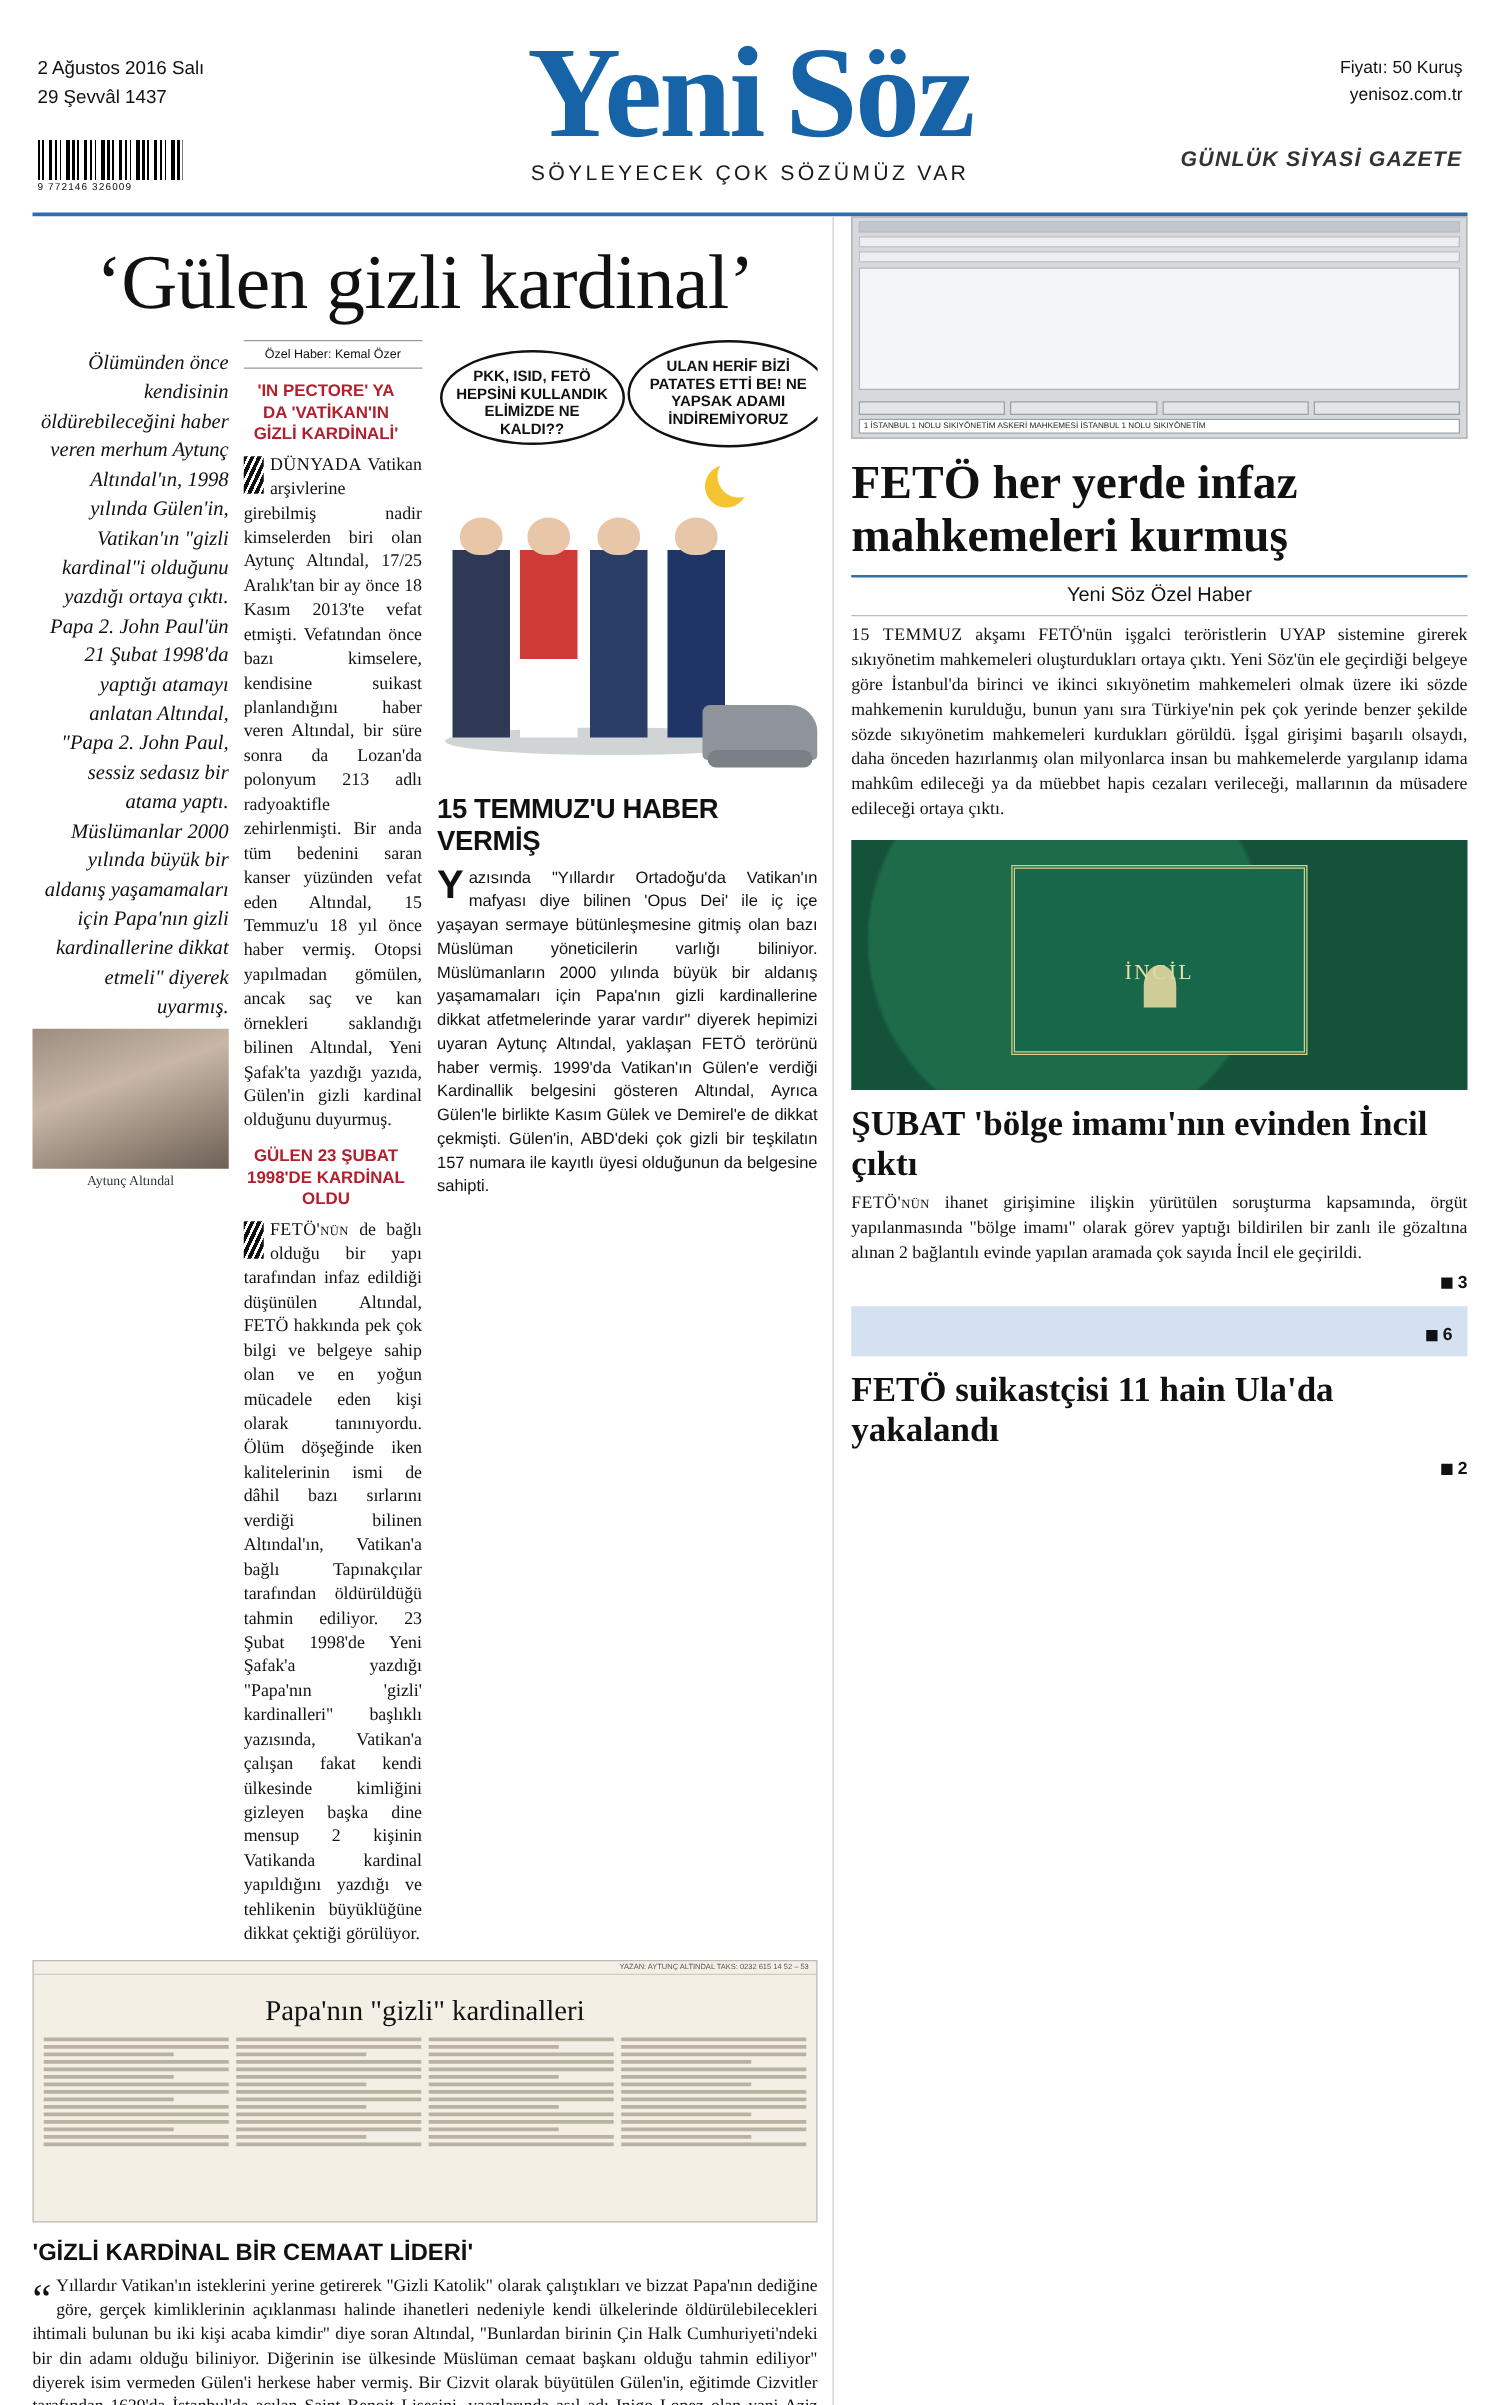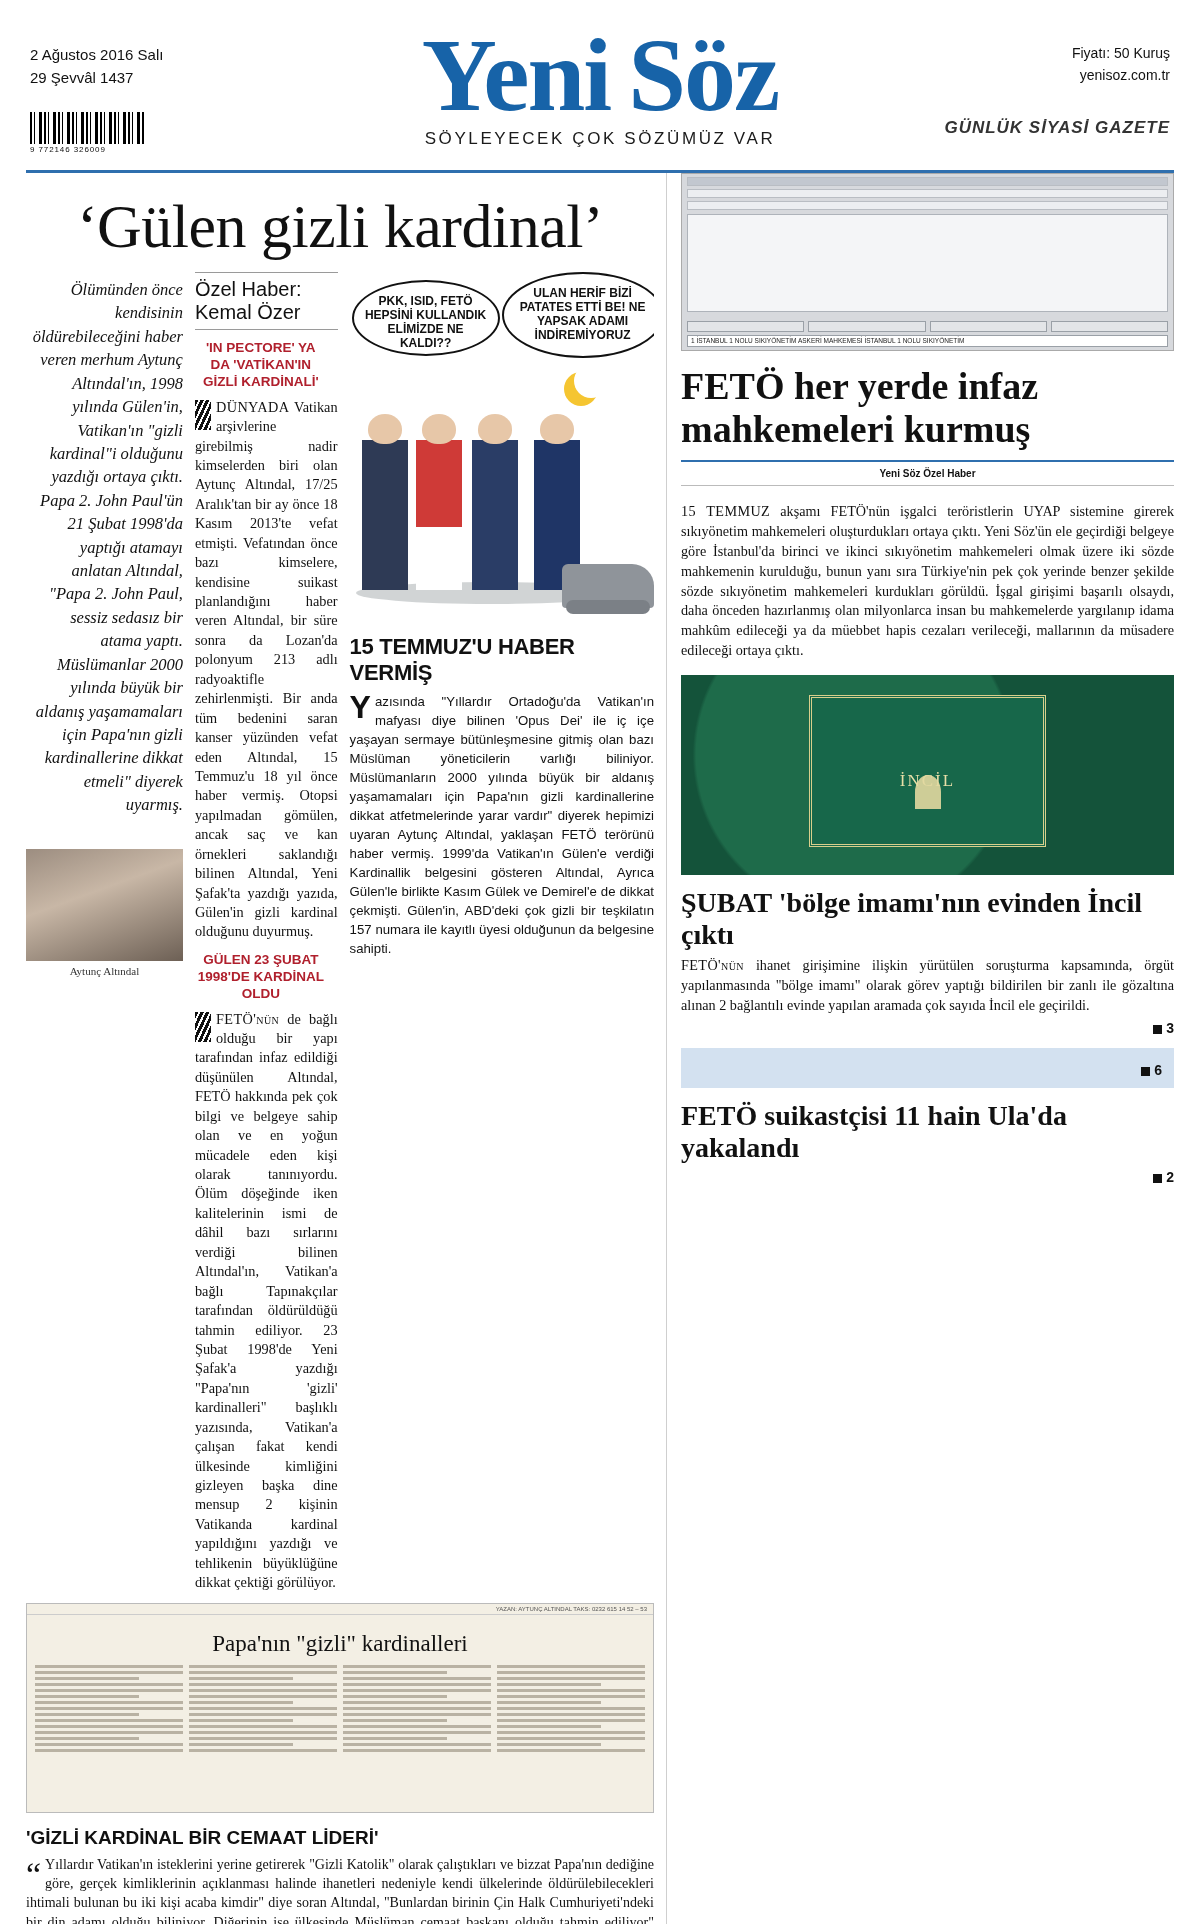--- a/index.html
+++ b/index.html
@@ -36,27 +36,27 @@
   .top-area { display: flex; gap: 0; padding: 0 26px; }
   .col-left-main { width: 640px; padding-right: 12px; }
   .col-right-main { width: 508px; border-left: 1px solid #cfcfcf; padding-left: 14px; }
 
   .main-headline { font-family: "Liberation Serif", serif; font-size: 62px; font-weight: normal;
                    text-align: center; margin: 18px 0 10px 0; letter-spacing: -.5px; }
 
   .story-cols { display: flex; gap: 12px; }
   .deck { width: 165px; font-family: "Liberation Serif", serif; font-style: italic;
           font-size: 16.5px; line-height: 1.42; text-align: right; padding-top: 6px; }
-  .deck-photo { margin-top: 32px; width: 100%; }
+  .deck-photo { margin-top: 6px; width: 100%; }
   .deck-photo .ph { width: 100%; height: 112px;
      background: linear-gradient(160deg,#9c8d80 0%,#c8b7a6 40%,#6d6055 100%); }
   .deck-caption { font-size: 11px; text-align: center; margin-top: 3px; color: #333; font-style: normal; }
 
   .colA { width: 150px; }
-  .byline { font-size: 20px; padding: 5px 0;
+  .byline { font-size: 10px; text-align: center; padding: 5px 0;
             border-top: 1.5px solid #9a9a9a; border-bottom: 1.5px solid #9a9a9a; margin-bottom: 10px; }
   .subhead-red { color: #b0202d; font-weight: bold; font-size: 13.5px; text-align: center;
                  line-height: 1.25; margin: 10px 11px 7px 0; }
   .body-serif { font-family: "Liberation Serif", serif; font-size: 14.3px; line-height: 1.36;
                 text-align: justify; }
   .dropmark { float: left; width: 16px; height: 30px; margin: 2px 5px 0 0;
      background: repeating-linear-gradient(115deg,#111 0 3px,#fff 3px 5px); }
 
   .cartoon { width: 320px; }
   .toon-box { position: relative; height: 350px; background: #fff; overflow: hidden; }
@@ -105,22 +105,22 @@
   .ss-row { height: 9px; margin: 3px 5px; background: #eceef1; border: 1px solid #b9bdc3; }
   .ss-row.hdr { background: #c2c7cf; }
   .ss-panel { position:absolute; left: 5px; right: 5px; top: 40px; bottom: 38px; background: #f4f5f7; border: 1px solid #aeb3ba; }
   .ss-btns { position: absolute; left: 5px; right: 5px; bottom: 18px; display: flex; gap: 4px; }
   .ss-btns span { flex: 1; height: 11px; background: #e3e5e8; border: 1px solid #9aa0a7; }
   .ss-foot { position: absolute; left: 5px; right: 5px; bottom: 3px; height: 12px; background: #fff;
              border: 1px solid #9aa0a7; font-size: 6.5px; padding: 1px 3px; color: #222; overflow: hidden; white-space: nowrap; }
 
   .rmain-head { font-family: "Liberation Serif", serif; font-size: 38px; line-height: 1.12;
                 margin: 14px 0 10px; }
-  .rmain-byline { text-align: center; font-size: 10px; padding: 6px 0;
-                  border-top: 2.5px solid #2f6fae; border-bottom: 1px solid #bbb; margin-bottom: 16px; font-weight: bold; }
+  .rmain-byline { text-align: center; font-size: 16px; padding: 6px 0;
+                  border-top: 2.5px solid #2f6fae; border-bottom: 1px solid #bbb; margin-bottom: 6px; }
   .rmain-body { font-family: "Liberation Serif", serif; font-size: 14.2px; line-height: 1.4; text-align: justify; }
   .sc { font-variant: small-caps; letter-spacing: .4px; }
   .incil-photo { margin-top: 14px; width: 100%; height: 200px;
       background: radial-gradient(circle at 35% 40%, #1e6b4a 0 46%, #14533a 47% 100%); position: relative; }
   .incil-photo .book { position: absolute; left: 26%; top: 10%; width: 48%; height: 76%;
       background: #17674a; border: 3px double #d9cf8c; }
   .incil-photo .btxt { position: absolute; top: 24%; left: 0; right: 0; text-align: center;
       color: #e8dfa8; font-family: "Liberation Serif", serif; font-size: 17px; letter-spacing: 2px; margin-top: 48px; }
   .incil-photo .orn { position: absolute; top: 50%; left: 50%; transform: translateX(-50%);
       width: 26px; height: 34px; background: #e2d8a0; border-radius: 50% 50% 0 0; opacity: .9; }

